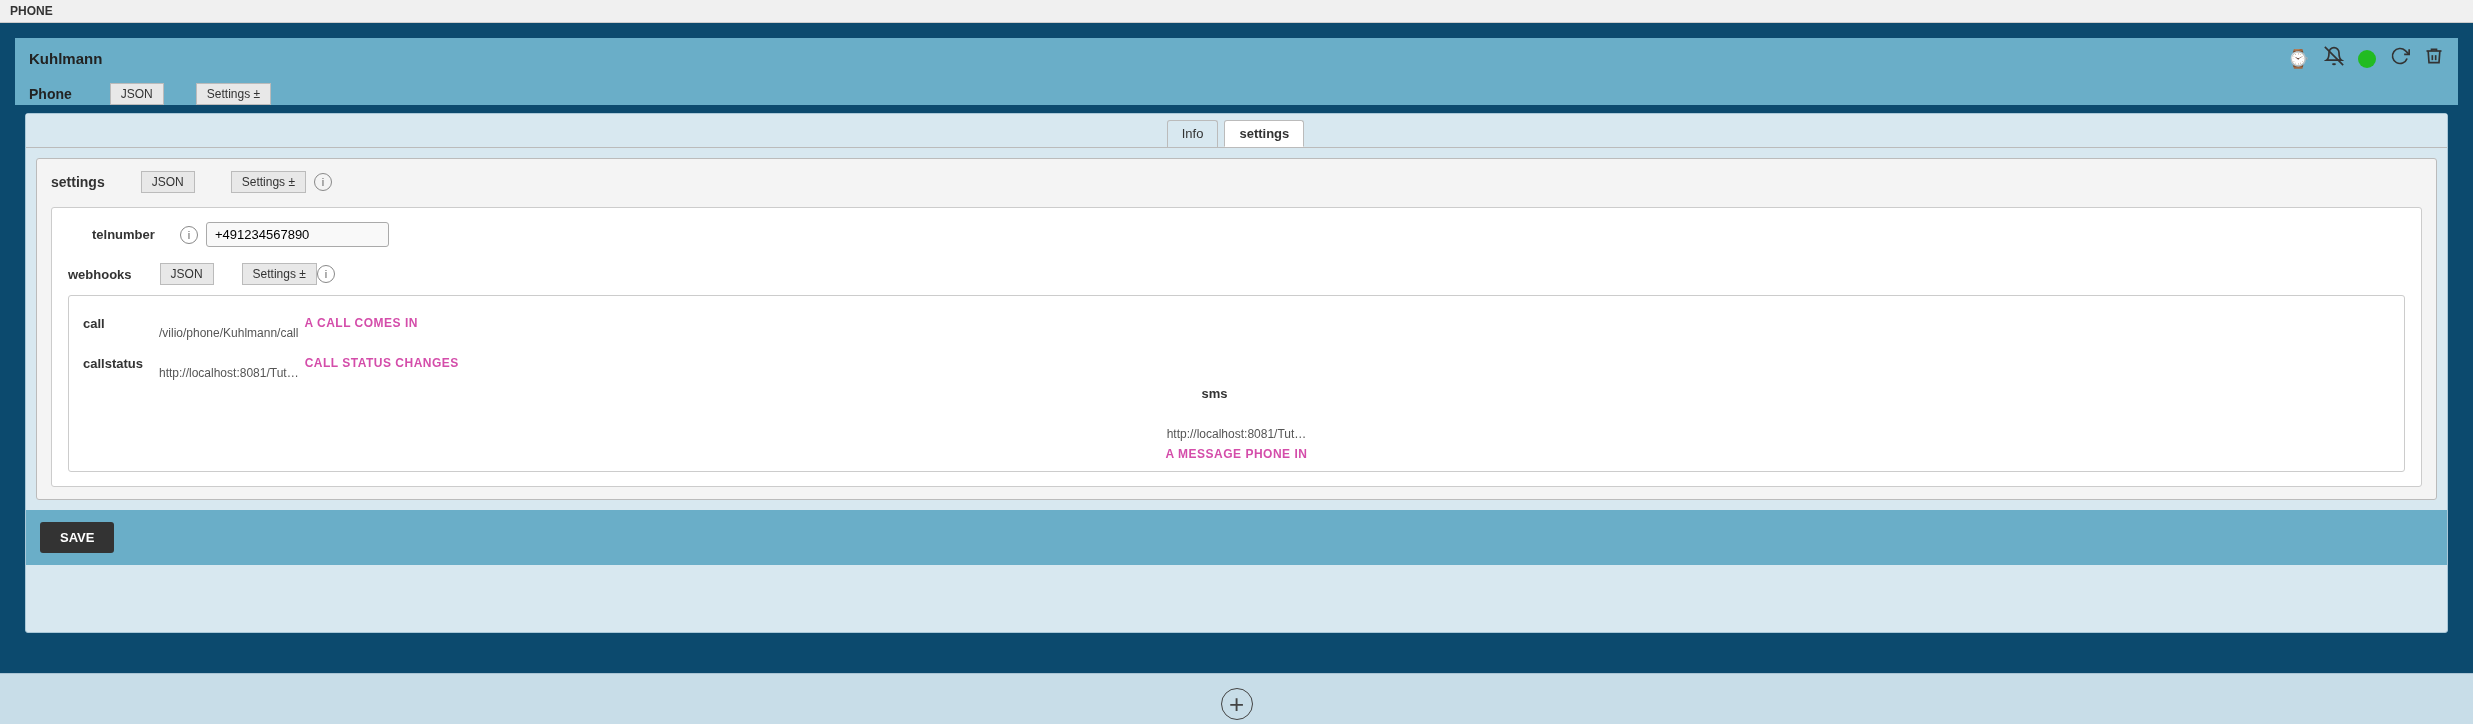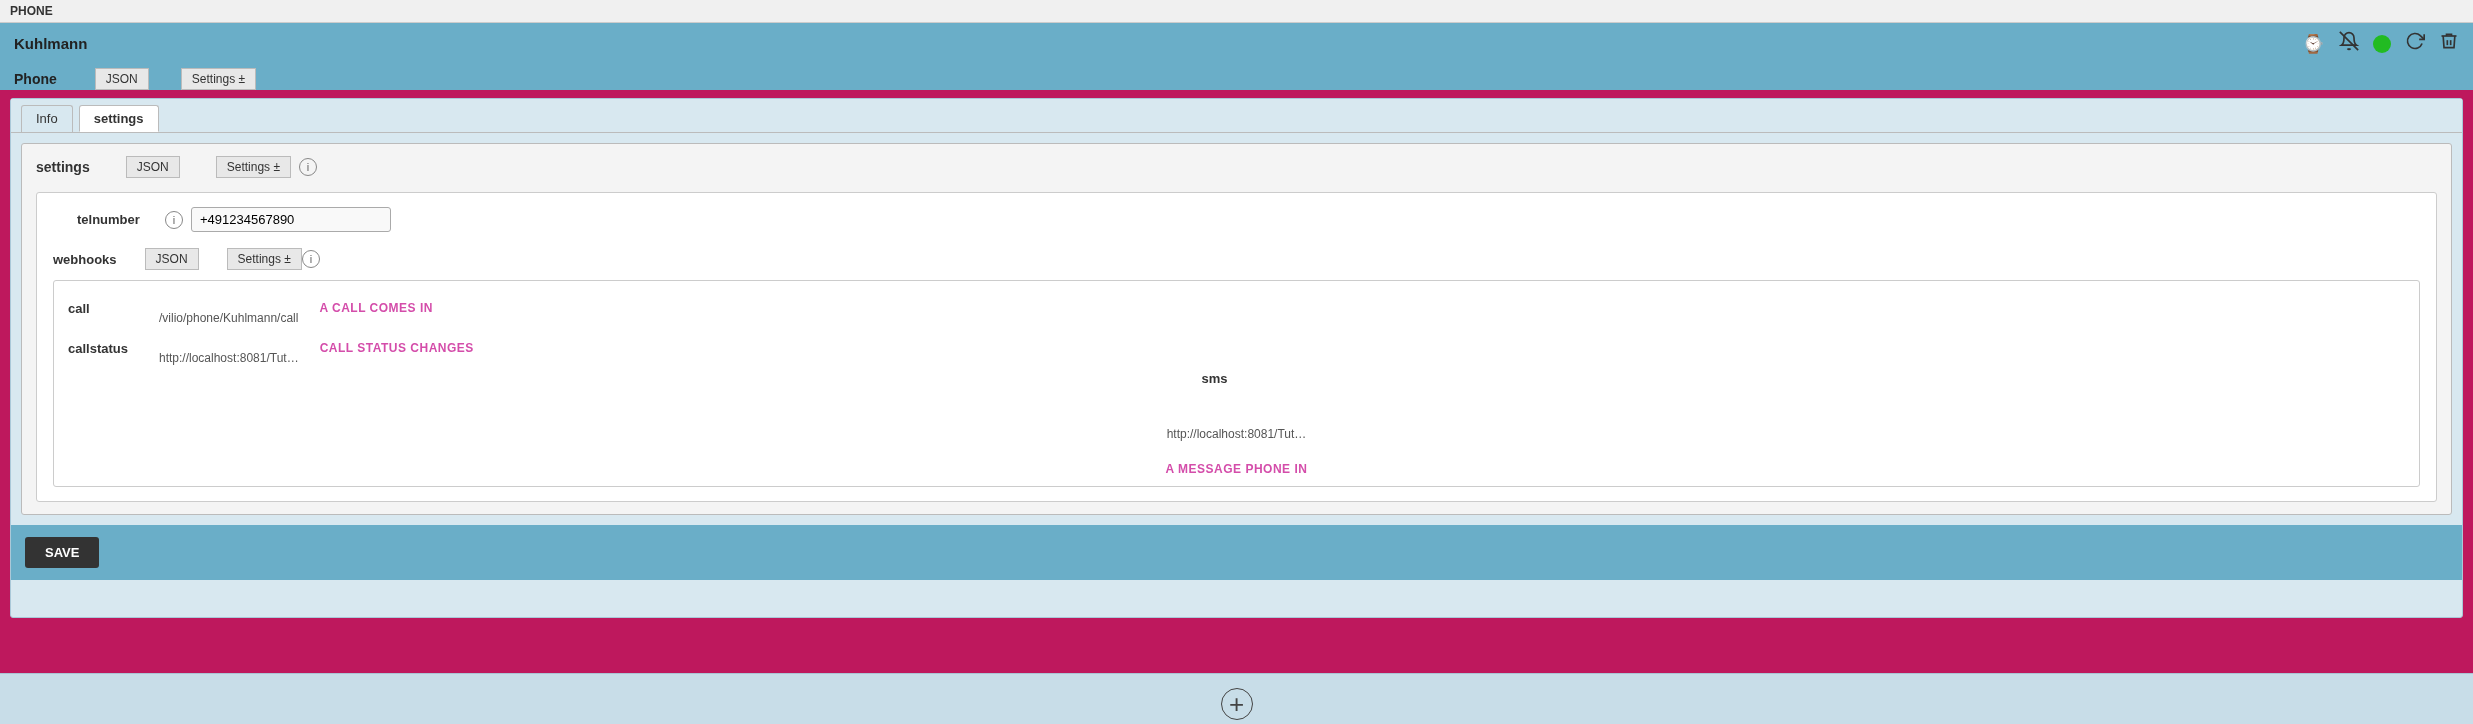--- a/index.html
+++ b/index.html
@@ -14,22 +14,22 @@
     .top-bar {
       background: #f0f0f0;
       padding: 4px 10px;
       font-size: 12px;
       color: #333;
       font-weight: bold;
       border-bottom: 1px solid #ccc;
     }
 
     .main-container {
-      background: #be185d;
-      padding: 0;
+      background: #0c4a6e;
+      padding: 15px;
       min-height: 650px;
     }
 
     .header-row {
       display: flex;
       align-items: center;
       justify-content: space-between;
       padding: 8px 14px;
       background: #6aaec8;
     }
@@ -94,20 +94,21 @@
       padding: 0;
       min-height: 520px;
     }
 
     .inner-tabs {
       display: flex;
       background: #d8e8f0;
       border-bottom: 1px solid #bbb;
       padding: 6px 10px 0 10px;
       gap: 4px;
+      justify-content: center;
     }
 
     .inner-tab {
       padding: 5px 14px;
       border: 1px solid #bbb;
       border-bottom: none;
       background: #d8e8f0;
       cursor: pointer;
       font-size: 13px;
       color: #333;
@@ -177,21 +178,21 @@
       font-weight: bold;
       color: #333;
       min-width: 80px;
     }
 
     .field-input {
       border: 1px solid #aaa;
       border-radius: 3px;
       padding: 4px 8px;
       font-size: 13px;
-      width: 200px;
+      width: 183px;
       background: #f9f9f9;
     }
 
     .webhooks-section {
       margin-top: 4px;
     }
 
     .webhooks-header {
       display: flex;
       align-items: center;
@@ -208,21 +209,21 @@
     .webhooks-table {
       border: 1px solid #ccc;
       border-radius: 3px;
       padding: 10px 14px;
       background: #fff;
     }
 
     .webhook-row {
       display: flex;
       align-items: center;
-      gap: 21px;
+      gap: 6px;
       margin-bottom: 6px;
       font-size: 13px;
     }
 
     .webhook-row:last-child {
       margin-bottom: 0;
       flex-direction: column;
     }
 
     .webhook-key {

